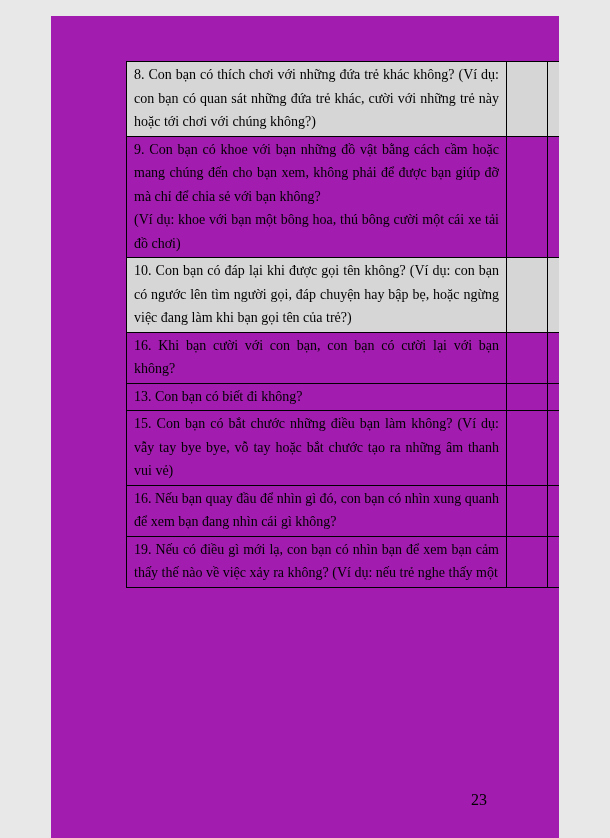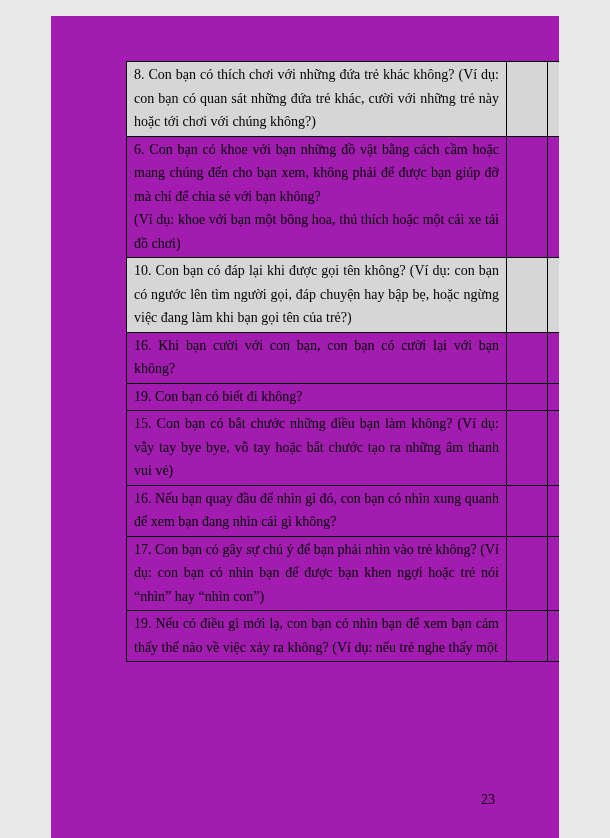--- a/index.html
+++ b/index.html
@@ -32,22 +32,22 @@
     text-align: justify;
   }
   td.a { padding: 0; }
   tr.shaded td { background: #d6d6d6; }
   tr.italic td.q { font-style: italic; }
   .hl { background: #a8a8a8; }
   .note { }
   .pagenum {
     position: absolute;
     top: 775px;
-    right: 64px;
-    font-size: 14px;
+    right: 72px;
+    font-size: 16px;
     line-height: 18px;
   }
 </style>
 </head>
 <body>
 
 <div class="page">
 
   <table class="qtable">
     <colgroup>
@@ -60,22 +60,22 @@
       <tr class="shaded">
         <td class="q">
           <div>8. Con bạn có thích chơi với những đứa trẻ khác không? (Ví dụ: con bạn có quan sát những đứa trẻ khác, cười với những trẻ này hoặc tới chơi với chúng không?)</div>
         </td>
         <td class="a"></td>
         <td class="a"></td>
       </tr>
 
       <tr>
         <td class="q">
-          <div>6. Con bạn có khoe với bạn những đồ vật bằng cách cầm hoặc mang chúng đến cho bạn xem, không phải để được bạn giúp đỡ mà chỉ để chia sẻ với bạn không?</div>
-          <div class="note">(Ví dụ: khoe với bạn một bông hoa, thú thích hoặc một cái xe tải đồ chơi)</div>
+          <div>9. Con bạn có khoe với bạn những đồ vật bằng cách cầm hoặc mang chúng đến cho bạn xem, không phải để được bạn giúp đỡ mà chỉ để chia sẻ với bạn không?</div>
+          <div class="note">(Ví dụ: khoe với bạn một bông hoa, thú bông cười một cái xe tải đồ chơi)</div>
         </td>
         <td class="a"></td>
         <td class="a"></td>
       </tr>
 
       <tr class="shaded">
         <td class="q">
           <div>10. Con bạn có đáp lại khi được gọi tên không? (Ví dụ: con bạn có ngước lên tìm người gọi, đáp chuyện hay bập bẹ, hoặc ngừng việc đang làm khi bạn gọi tên của trẻ?)</div>
         </td>
         <td class="a"></td>
@@ -86,21 +86,21 @@
         <td class="q">
           <div>16. Khi bạn cười với con bạn, con bạn có cười lại với bạn không?</div>
         </td>
         <td class="a"></td>
         <td class="a"></td>
       </tr>
 
 
       <tr>
         <td class="q">
-          <div>19. Con bạn có biết đi không?</div>
+          <div>13. Con bạn có biết đi không?</div>
         </td>
         <td class="a"></td>
         <td class="a"></td>
       </tr>
 
 
       <tr>
         <td class="q">
           <div>15. Con bạn có bắt chước những điều bạn làm không? (Ví dụ: vẫy tay bye bye, vỗ tay hoặc bắt chước tạo ra những âm thanh vui vẻ)</div>
         </td>
@@ -109,27 +109,20 @@
       </tr>
 
       <tr>
         <td class="q">
           <div>16. Nếu bạn quay đầu để nhìn gì đó, con bạn có nhìn xung quanh để xem bạn đang nhìn cái gì không?</div>
         </td>
         <td class="a"></td>
         <td class="a"></td>
       </tr>
 
-      <tr>
-        <td class="q">
-          <div>17. Con bạn có gây sự chú ý để bạn phải nhìn vào trẻ không? (Ví dụ: con bạn có nhìn bạn để được bạn khen ngợi hoặc trẻ nói “nhìn” hay “nhìn con”)</div>
-        </td>
-        <td class="a"></td>
-        <td class="a"></td>
-      </tr>
 
 
       <tr>
         <td class="q">
           <div>19. Nếu có điều gì mới lạ, con bạn có nhìn bạn để xem bạn cảm thấy thế nào về việc xảy ra không? (Ví dụ: nếu trẻ nghe thấy một</div>
         </td>
         <td class="a"></td>
         <td class="a"></td>
       </tr>
 

